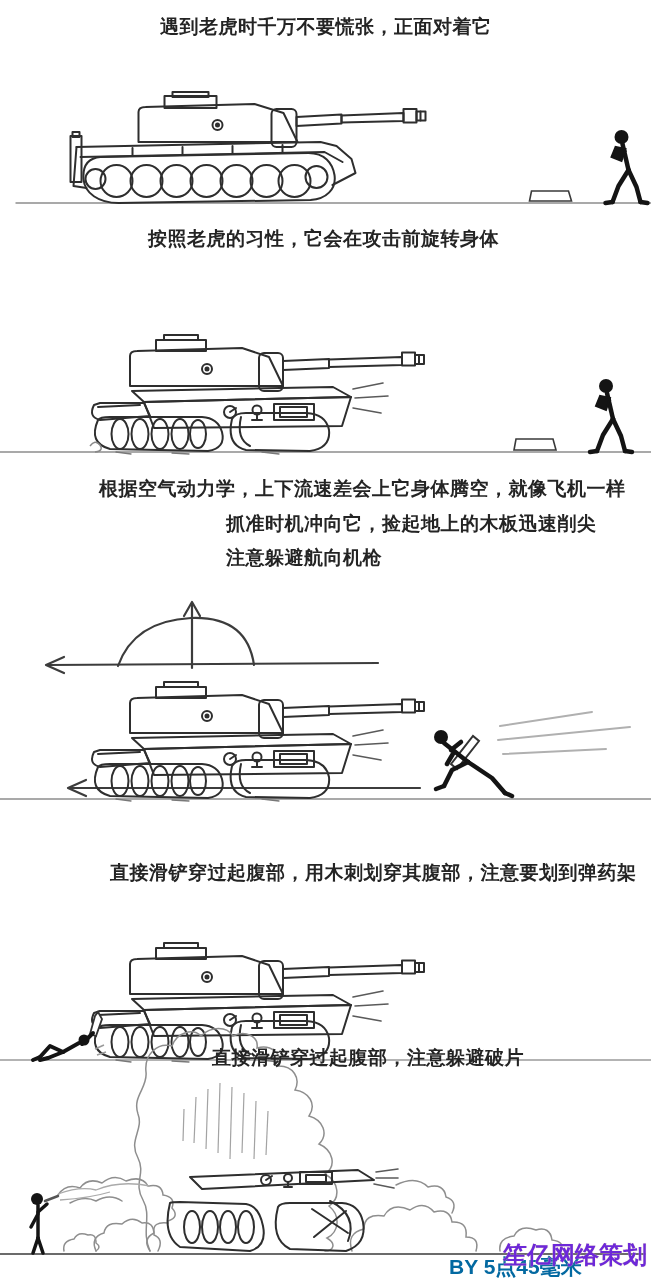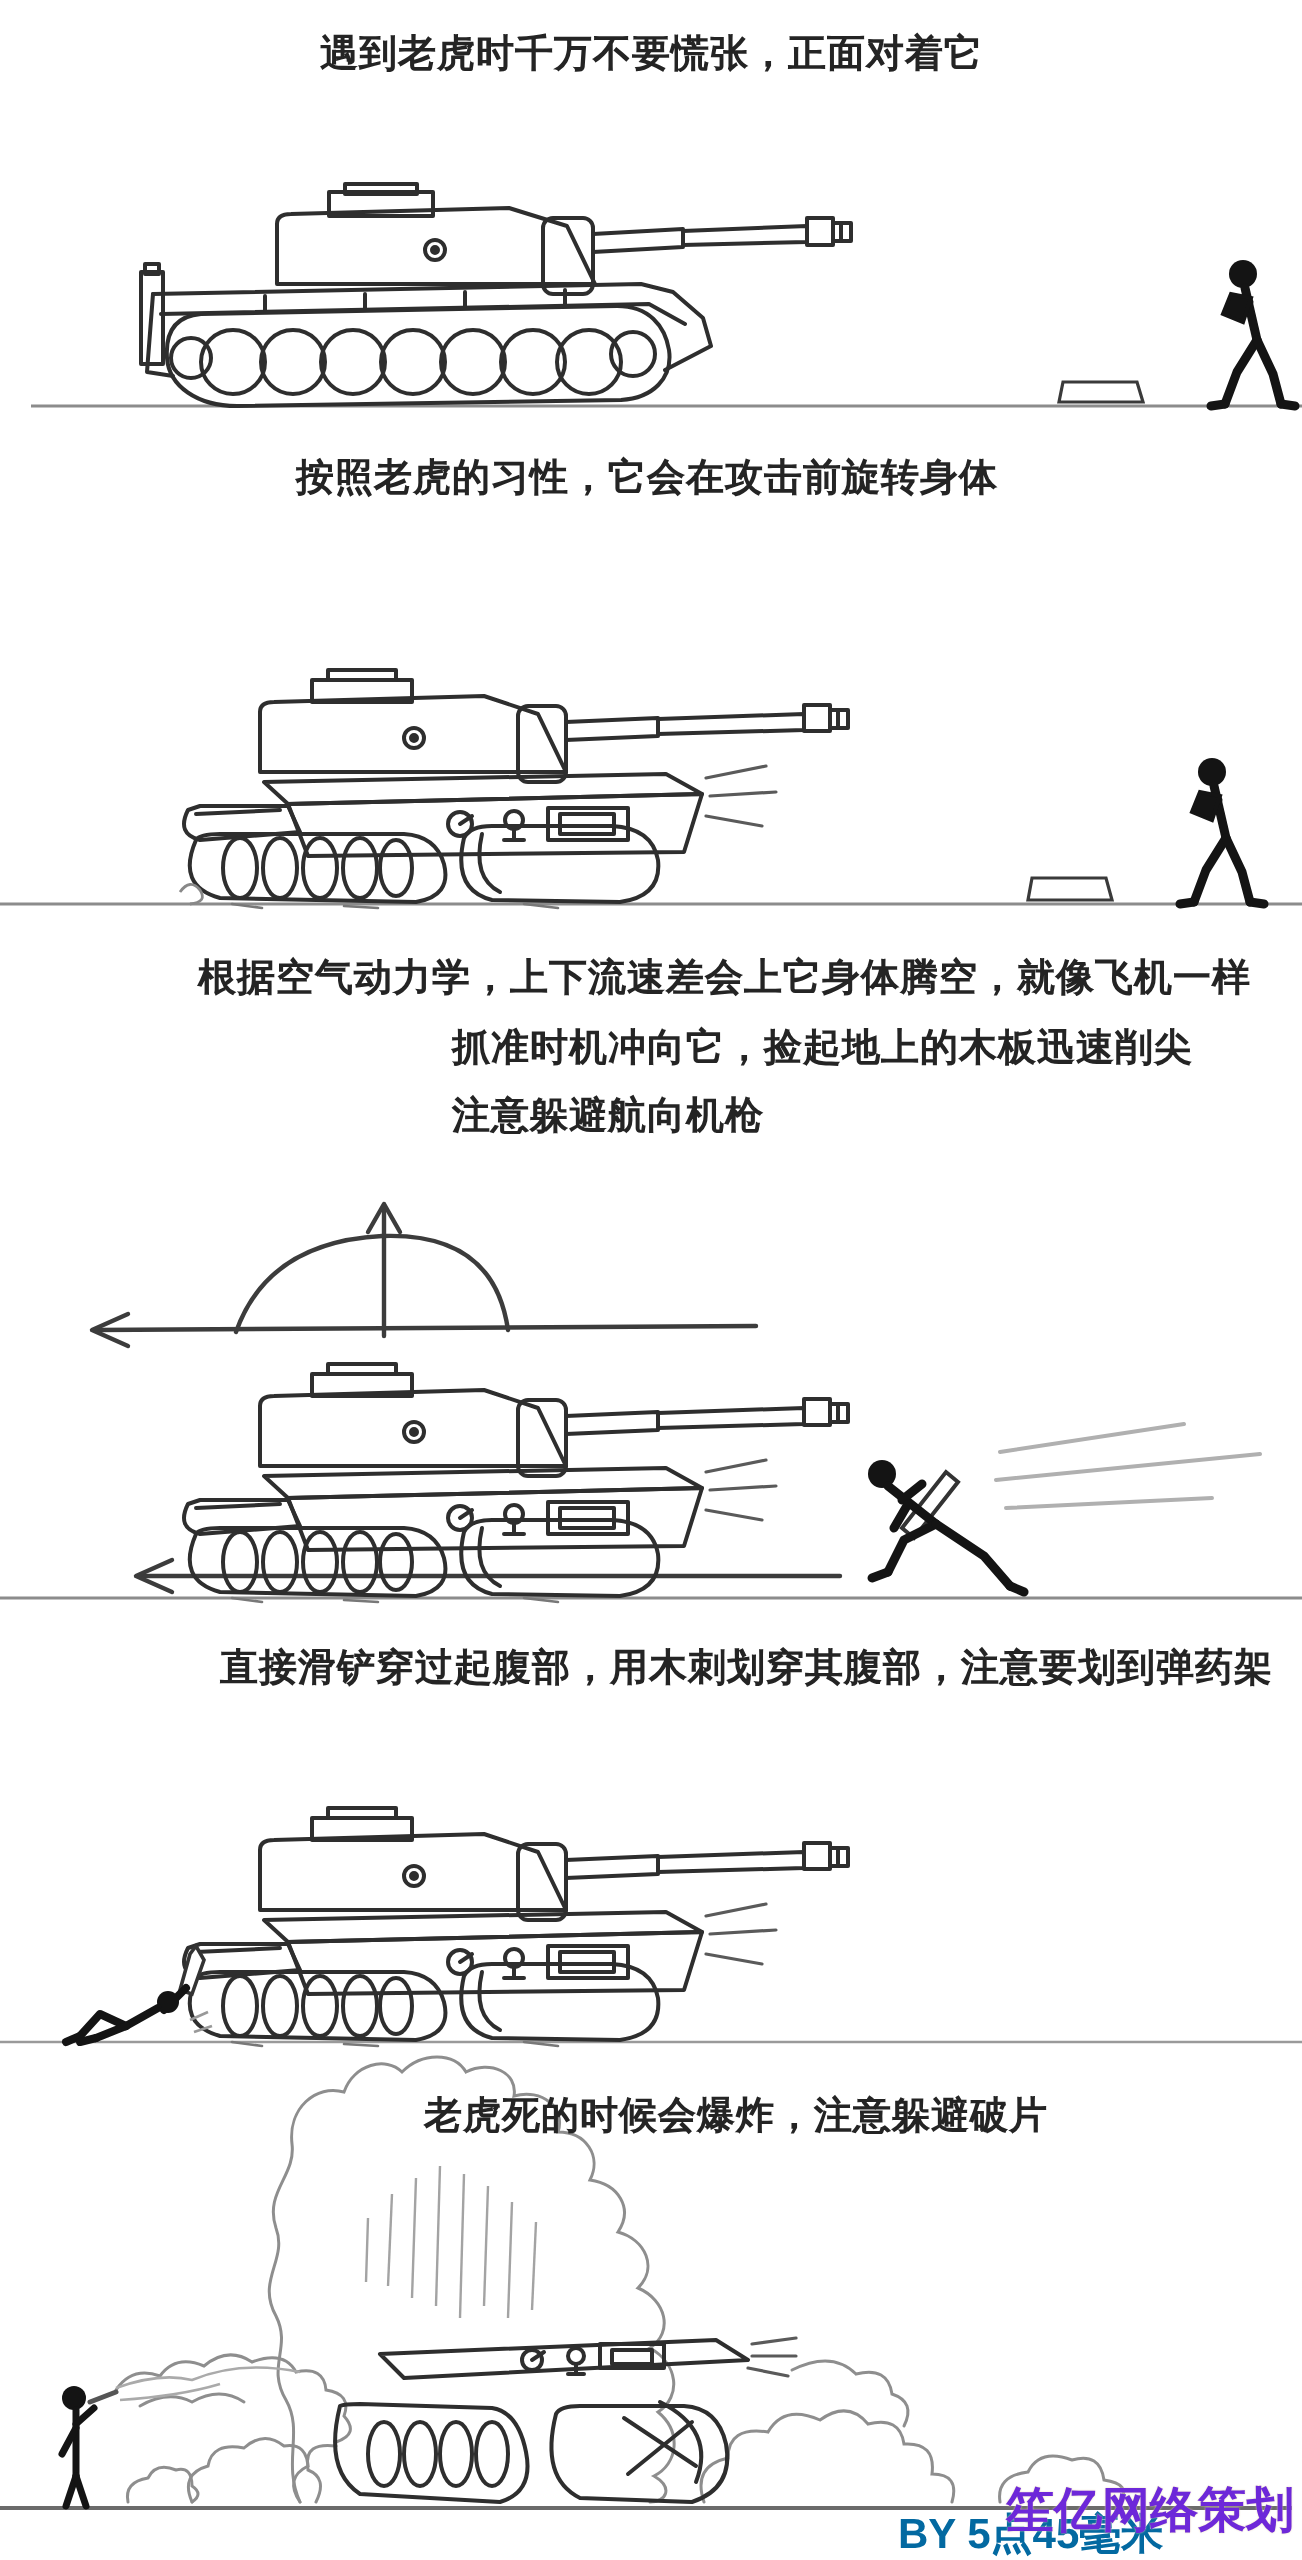--- a/index.html
+++ b/index.html
@@ -2,21 +2,21 @@
 <html><head>
 <meta charset="utf-8">
 <style>
   html,body{margin:0;padding:0;background:#fff;}
   .page{position:relative;width:651px;height:1280px;background:#ffffff;overflow:hidden;
         font-family:"Liberation Sans","DejaVu Sans",sans-serif;}
   .panel{position:absolute;left:0;width:651px;}
   #panel-1{top:0;height:210px;padding-left:31px;}
   #panel-2{top:210px;height:245px;}
   #panel-3{top:455px;height:350px;}
-  #panel-4{top:805px;height:220px;}
+  #panel-4{top:844px;height:220px;}
   #panel-5{top:1025px;height:255px;}
   .art{position:absolute;left:0;top:0;width:100%;height:100%;}
   .caption{position:absolute;white-space:nowrap;font-size:19px;font-weight:600;
            color:#242424;letter-spacing:.5px;z-index:5;}
   #c1{left:160px;top:14px;}
   #c2{left:148px;top:16px;}
   #c3a{left:99px;top:21px;}
   #c3b{left:226px;top:56px;}
   #c3c{left:226px;top:90px;}
   #c4{left:110px;top:16px;}
@@ -221,21 +221,21 @@
         </g>
         <g stroke="#999" stroke-width="1.4">
           <path d="M95,205 l9,-4"></path>
             <path d="M97,211 l9,-3"></path>
         </g>
       </g>
     </svg>
   </section>
 
   <section class="panel" id="panel-5">
-    <div class="caption" id="c5">老虎死的时候会爆炸，注意躲避破片</div>
+    <div class="caption" id="c5">直接滑铲穿过起腹部，注意躲避破片</div>
     <svg class="art" viewBox="0 0 651 255">
       <line x1="0" y1="229" x2="646" y2="229" stroke="#6b6b6b" stroke-width="2"></line>
       <g fill="none" stroke="#8e8e8e" stroke-width="1.5" stroke-linecap="round">
         <path d="M150,226 C141,206 152,191 143,175 C133,158 146,149 138,133 C128,115 144,105 138,89
                  C132,71 148,63 146,47 C144,29 158,17 172,21 C177,7 193,3 201,11 C211,1 227,1 233,11
                  C245,5 259,11 257,23 C271,19 283,29 279,41 C293,41 301,53 295,65 C309,67 317,79 309,91
                  C323,95 329,109 319,119 C333,125 337,141 325,149 C339,157 341,173 329,181
                  C341,191 339,207 327,213 C337,219 333,226 325,226"></path>
         <path d="M396,160 Q416,150 428,162 Q444,158 446,172 Q458,176 452,188"></path>
         <path d="M58,170 Q66,158 80,163 Q88,152 102,158 Q114,148 126,156 Q142,150 148,161

